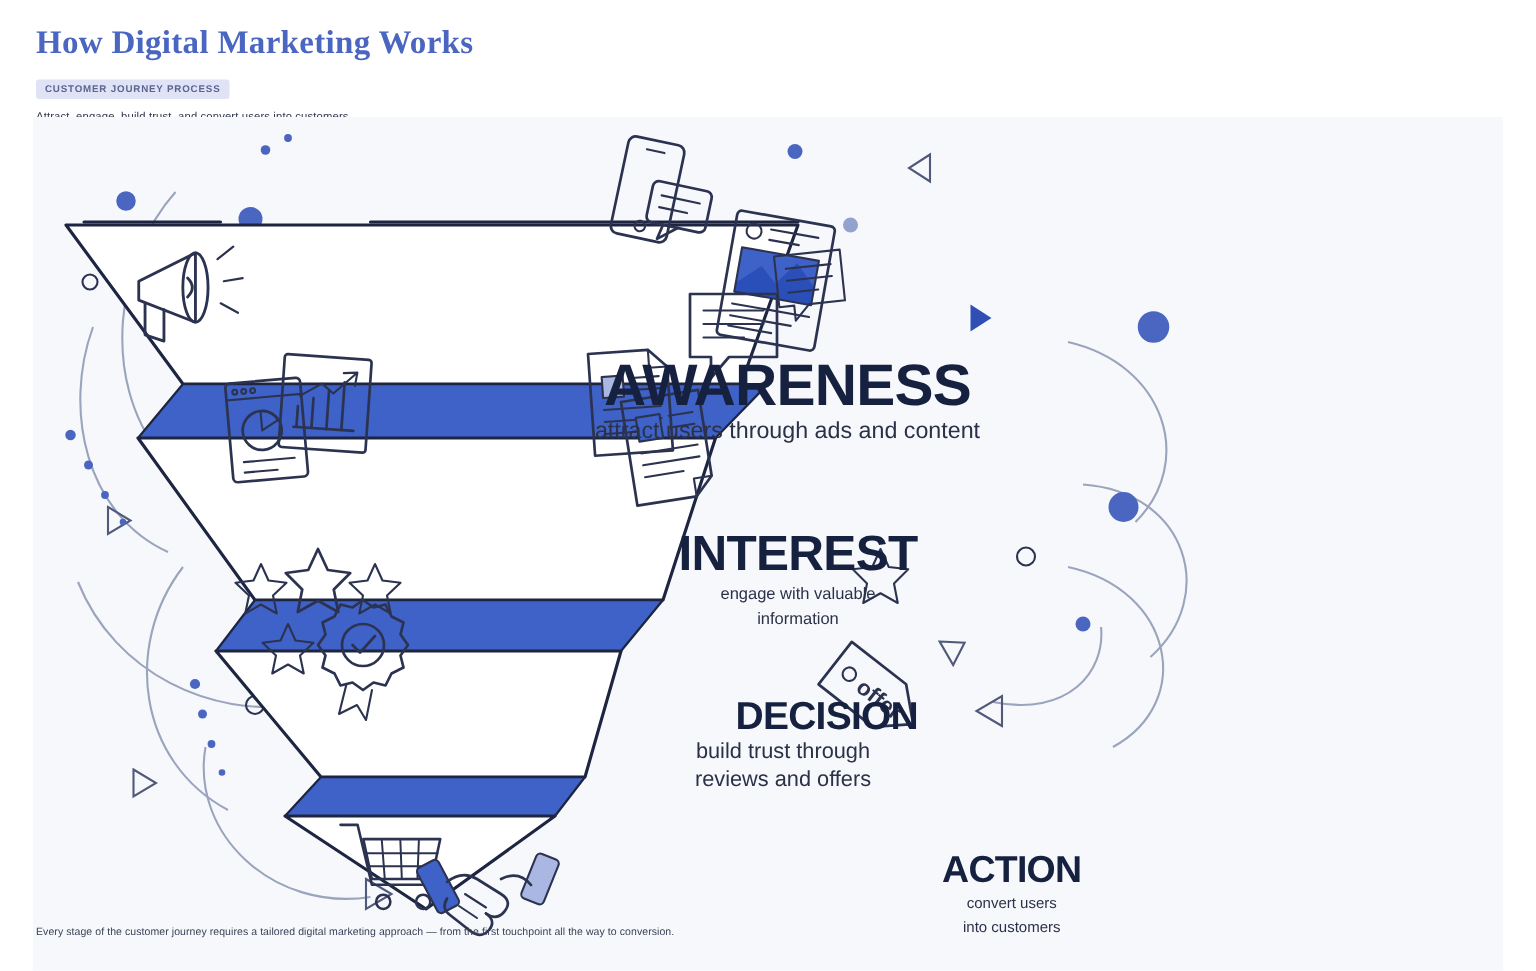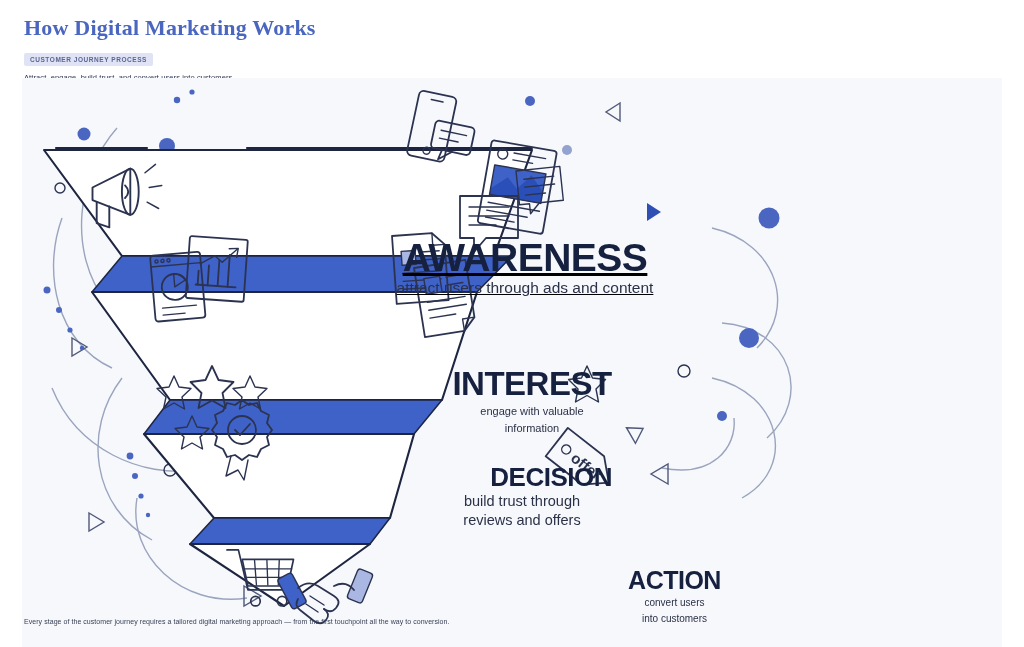--- a/index.html
+++ b/index.html
@@ -40,26 +40,26 @@
   }
 
   
   .lbl{position:absolute;text-align:center;pointer-events:none;}
   .lbl .big{
     font-weight:700;color:#16203f;line-height:1;
     letter-spacing:-0.5px;
   }
   .lbl .small{color:#2b3147;line-height:1.12;font-weight:400;}
 
-  #lbl-awareness{left:348px;top:160px;width:310px;text-decoration:underline;}
+  #lbl-awareness{left:348px;top:160px;width:310px;}
   #lbl-awareness .big{font-size:39px;}
   #lbl-awareness .small{font-size:15.5px;margin-top:2px;white-space:nowrap;}
 
   #lbl-interest{left:400px;top:274px;width:220px;}
-  #lbl-interest .big{font-size:33px;margin-top:15px;}
+  #lbl-interest .big{font-size:33px;}
   #lbl-interest .small{font-size:11px;margin-top:5px;}
 
   #lbl-decision{left:410px;top:386px;width:180px;}
   #lbl-decision .big{font-size:26px;text-align:right;}
   #lbl-decision .small{font-size:14.5px;margin-top:3px;}
 
   #lbl-action{left:575px;top:490px;width:155px;}
   #lbl-action .big{font-size:25px;}
   #lbl-action .small{font-size:10px;margin-top:4px;line-height:1.15;}
 </style>

